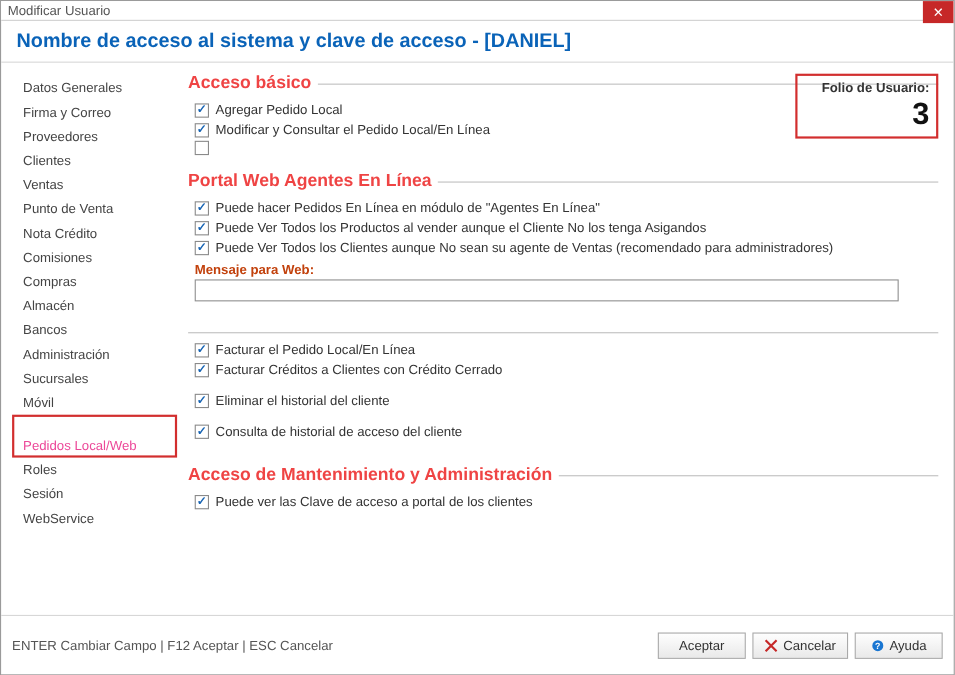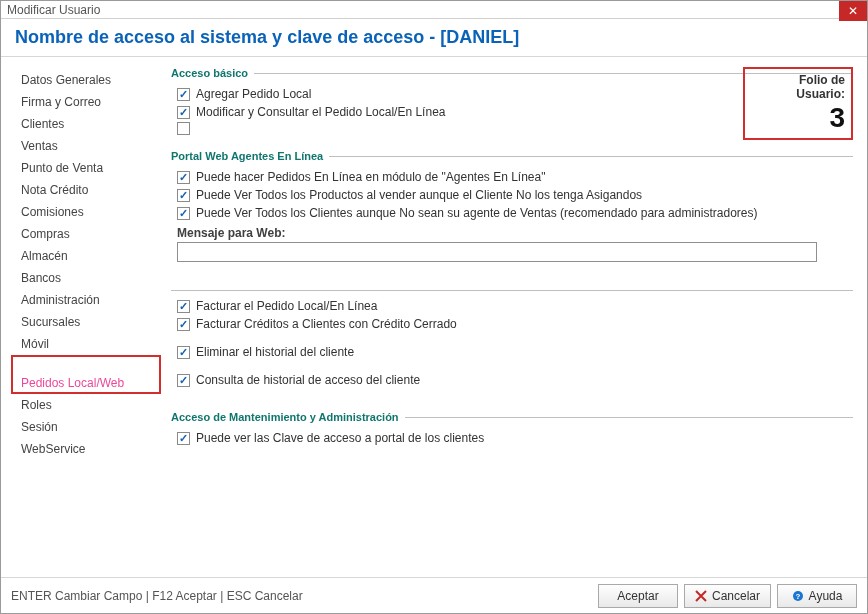--- a/index.html
+++ b/index.html
@@ -76,22 +76,22 @@
     margin-bottom: 14px;
   }
   .group-header {
     display: flex;
     align-items: center;
     margin-bottom: 6px;
     gap: 6px;
   }
   .group-header .gtitle {
     font-weight: 700;
-    color: #0f766e;
-    font-size: 11px;
+    color: #ef4444;
+    font-size: 16px;
     white-space: nowrap;
   }
   .group-header .gline {
     flex: 1 1 auto;
     height: 1px;
     background: #bfbfbf;
   }
   .chk-row {
     display: flex;
     align-items: center;
@@ -104,42 +104,42 @@
     border: 1px solid #8a8a8a;
     background: #fff;
     display: inline-flex;
     align-items: center; justify-content: center;
     font-size: 11px; line-height: 1;
     color: #1663b3;
     cursor: pointer;
   }
   .chk.checked::after { content: "✓"; font-weight: 700; }
   .chk-label { color: #333; }
-  .field-label { padding: 4px 0 2px 6px; font-weight: 700; color: #404040; }
+  .field-label { padding: 4px 0 2px 6px; font-weight: 700; color: #c2410c; }
   .textbox {
     margin-left: 6px;
     width: 640px;
     height: 20px;
     border: 1px solid #8f8f8f;
     padding: 2px 4px;
     font-family: inherit; font-size: 12px;
   }
   .folio-box {
     position: absolute;
     right: 0;
     top: 0;
-    width: 110px;
+    width: 130px;
     border: 2px solid #d22e2e;
     padding: 4px 6px 4px 6px;
     text-align: right;
   }
   .folio-label { font-size: 12px; font-weight: 700; color: #333; }
   .folio-value { font-size: 28px; font-weight: 700; color: #111; line-height: 1.1; padding-top: 2px; }
   .footer {
-    height: 36px;
+    height: 54px;
     border-top: 1px solid #d7d7d7;
     display: flex;
     align-items: center;
     padding: 0 10px;
     justify-content: flex-end;
   }
   .hint { color: #555; font-size: 12px; flex: 1 1 auto; }
   .btns { display: flex; gap: 6px; }
   .btn {
     min-width: 80px;
@@ -166,20 +166,21 @@
 </div>
 
 <div class="header-row">
   <span class="hdr">Nombre de acceso al sistema y clave de acceso - [DANIEL]</span>
 </div>
 
 <div class="main">
   <div class="sidebar" id="sidebar">
       <div class="nav-item">Datos Generales</div>
       <div class="nav-item">Firma y Correo</div>
+      <div class="nav-item">Proveedores</div>
       <div class="nav-item">Clientes</div>
       <div class="nav-item">Ventas</div>
       <div class="nav-item">Punto de Venta</div>
       <div class="nav-item">Nota Crédito</div>
       <div class="nav-item">Comisiones</div>
       <div class="nav-item">Compras</div>
       <div class="nav-item">Almacén</div>
       <div class="nav-item">Bancos</div>
       <div class="nav-item">Administración</div>
       <div class="nav-item">Sucursales</div>

